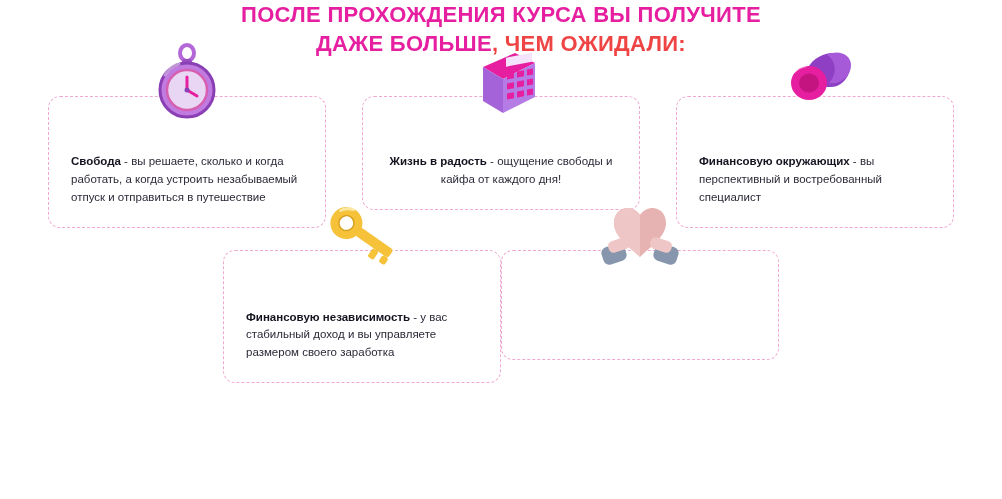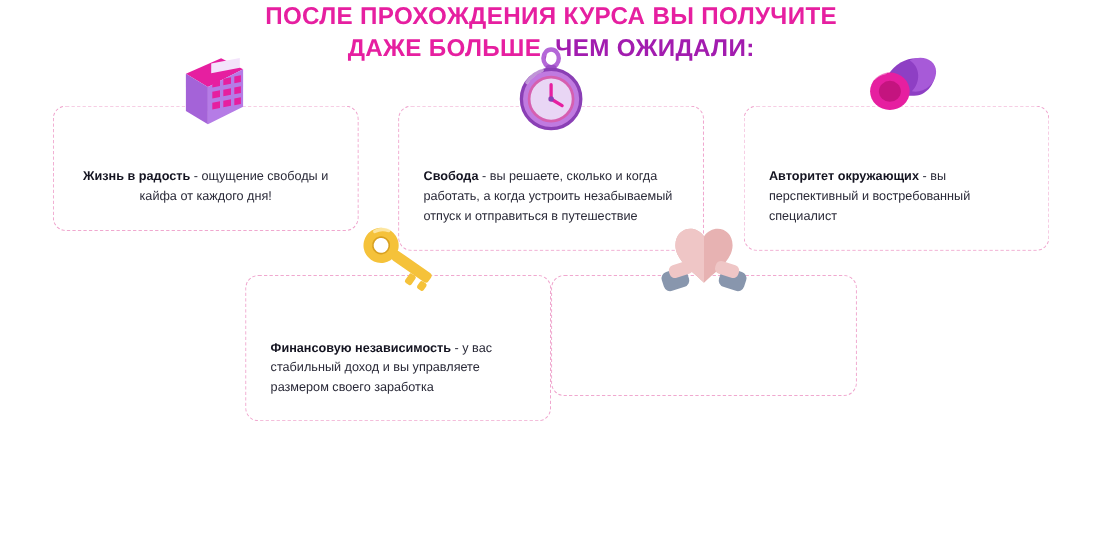--- a/index.html
+++ b/index.html
@@ -21,21 +21,21 @@
     text-align: center;
     line-height: 1.32;
     font-size: 22px;
     font-weight: bold;
     letter-spacing: 0.3px;
   }
   .heading .pink {
     color: #e61fa0;
   }
   .heading .dark {
-    color: #a21caf;
+    color: #ef4444;
   }
   .heading-line {
     display: block;
   }
 
   
   .rows {
     margin-top: 38px;
   }
   .row {
@@ -103,20 +103,40 @@
 <div class="heading">
   <span class="heading-line pink">ПОСЛЕ ПРОХОЖДЕНИЯ КУРСА ВЫ ПОЛУЧИТЕ</span>
   <span class="heading-line">
     <span class="pink">ДАЖЕ БОЛЬШЕ</span><span class="dark">, ЧЕМ ОЖИДАЛИ:</span>
   </span>
 </div>
 
 <div class="rows">
 
   <div class="row row-1">
+
+    <div class="card">
+      <div class="card-icon">
+        <svg width="92" height="86" viewBox="0 0 92 86">
+          <ellipse cx="46" cy="18" rx="7" ry="8" fill="none" stroke="#b468d8" stroke-width="4"></ellipse>
+          <rect x="41" y="24" width="10" height="8" rx="3" fill="#9a4ec4"></rect>
+          <circle cx="46" cy="55" r="27" fill="#c07ae0"></circle>
+          <circle cx="46" cy="55" r="27" fill="none" stroke="#8a3fb5" stroke-width="3"></circle>
+          <circle cx="46" cy="55" r="20" fill="#e9d6f5"></circle>
+          <circle cx="46" cy="55" r="20" fill="none" stroke="#d65fb0" stroke-width="2.5"></circle>
+          <path d="M46 55 L46 42" stroke="#e61fa0" stroke-width="3" stroke-linecap="round"></path>
+          <path d="M46 55 L56 61" stroke="#e61fa0" stroke-width="3" stroke-linecap="round"></path>
+          <circle cx="46" cy="55" r="2.5" fill="#8a3fb5"></circle>
+          <path d="M24 40 a27 27 0 0 1 14 -11" stroke="#ffffff" stroke-width="3" fill="none" opacity="0.45" stroke-linecap="round"></path>
+        </svg>
+      </div>
+      <div class="card-text">
+        <b>Свобода</b><span> - вы решаете, сколько и когда работать, а когда устроить незабываемый отпуск и отправиться в путешествие</span>
+      </div>
+    </div>
 
     <div class="card center-text">
       <div class="card-icon">
         <svg width="96" height="86" viewBox="0 0 96 86">
           <path d="M30 32 L62 18 L82 28 L50 44 Z" fill="#e61fa0"></path>
           <path d="M30 32 L50 44 L50 78 L30 66 Z" fill="#a463d8"></path>
           <path d="M50 44 L82 28 L82 62 L50 78 Z" fill="#b57ce6"></path>
           <rect x="53" y="33" width="26" height="9" fill="#f3e3fb" transform="skewY(-11)"></rect>
           <g fill="#e61fa0">
             <rect x="54" y="49" width="7" height="6" transform="skewY(-11)"></rect>
@@ -131,50 +151,30 @@
           </g>
         </svg>
       </div>
       <div class="card-text centered">
         <b>Жизнь в радость</b><span> - ощущение свободы и кайфа от каждого дня!</span>
       </div>
     </div>
 
     <div class="card">
       <div class="card-icon">
-        <svg width="92" height="86" viewBox="0 0 92 86">
-          <ellipse cx="46" cy="18" rx="7" ry="8" fill="none" stroke="#b468d8" stroke-width="4"></ellipse>
-          <rect x="41" y="24" width="10" height="8" rx="3" fill="#9a4ec4"></rect>
-          <circle cx="46" cy="55" r="27" fill="#c07ae0"></circle>
-          <circle cx="46" cy="55" r="27" fill="none" stroke="#8a3fb5" stroke-width="3"></circle>
-          <circle cx="46" cy="55" r="20" fill="#e9d6f5"></circle>
-          <circle cx="46" cy="55" r="20" fill="none" stroke="#d65fb0" stroke-width="2.5"></circle>
-          <path d="M46 55 L46 42" stroke="#e61fa0" stroke-width="3" stroke-linecap="round"></path>
-          <path d="M46 55 L56 61" stroke="#e61fa0" stroke-width="3" stroke-linecap="round"></path>
-          <circle cx="46" cy="55" r="2.5" fill="#8a3fb5"></circle>
-          <path d="M24 40 a27 27 0 0 1 14 -11" stroke="#ffffff" stroke-width="3" fill="none" opacity="0.45" stroke-linecap="round"></path>
-        </svg>
-      </div>
-      <div class="card-text">
-        <b>Свобода</b><span> - вы решаете, сколько и когда работать, а когда устроить незабываемый отпуск и отправиться в путешествие</span>
-      </div>
-    </div>
-
-    <div class="card">
-      <div class="card-icon">
         <svg width="100" height="86" viewBox="0 0 100 86">
           <path d="M42 34 C52 16 74 14 82 24 C90 34 80 52 66 52 L52 52 Z" fill="#8e3fc4"></path>
           <path d="M62 20 C74 14 86 20 86 30 C86 42 74 50 64 48 C72 40 72 26 62 20 Z" fill="#a75ad8"></path>
           <ellipse cx="44" cy="48" rx="18" ry="17" fill="#e61fa0"></ellipse>
           <ellipse cx="44" cy="48" rx="10" ry="9.5" fill="#c4147f"></ellipse>
           <path d="M30 36 a18 17 0 0 1 10 -5" stroke="#ffffff" stroke-width="3" fill="none" opacity="0.4" stroke-linecap="round"></path>
         </svg>
       </div>
       <div class="card-text">
-        <b>Авторитет окружающих</b><span> - вы перспективный и востребованный специалист</span>
+        <b>Финансовую окружающих</b><span> - вы перспективный и востребованный специалист</span>
       </div>
     </div>
 
   </div>
 
   <div class="row row-2">
 
     <div class="card">
       <div class="card-icon">
         <svg width="110" height="86" viewBox="0 0 110 86">

